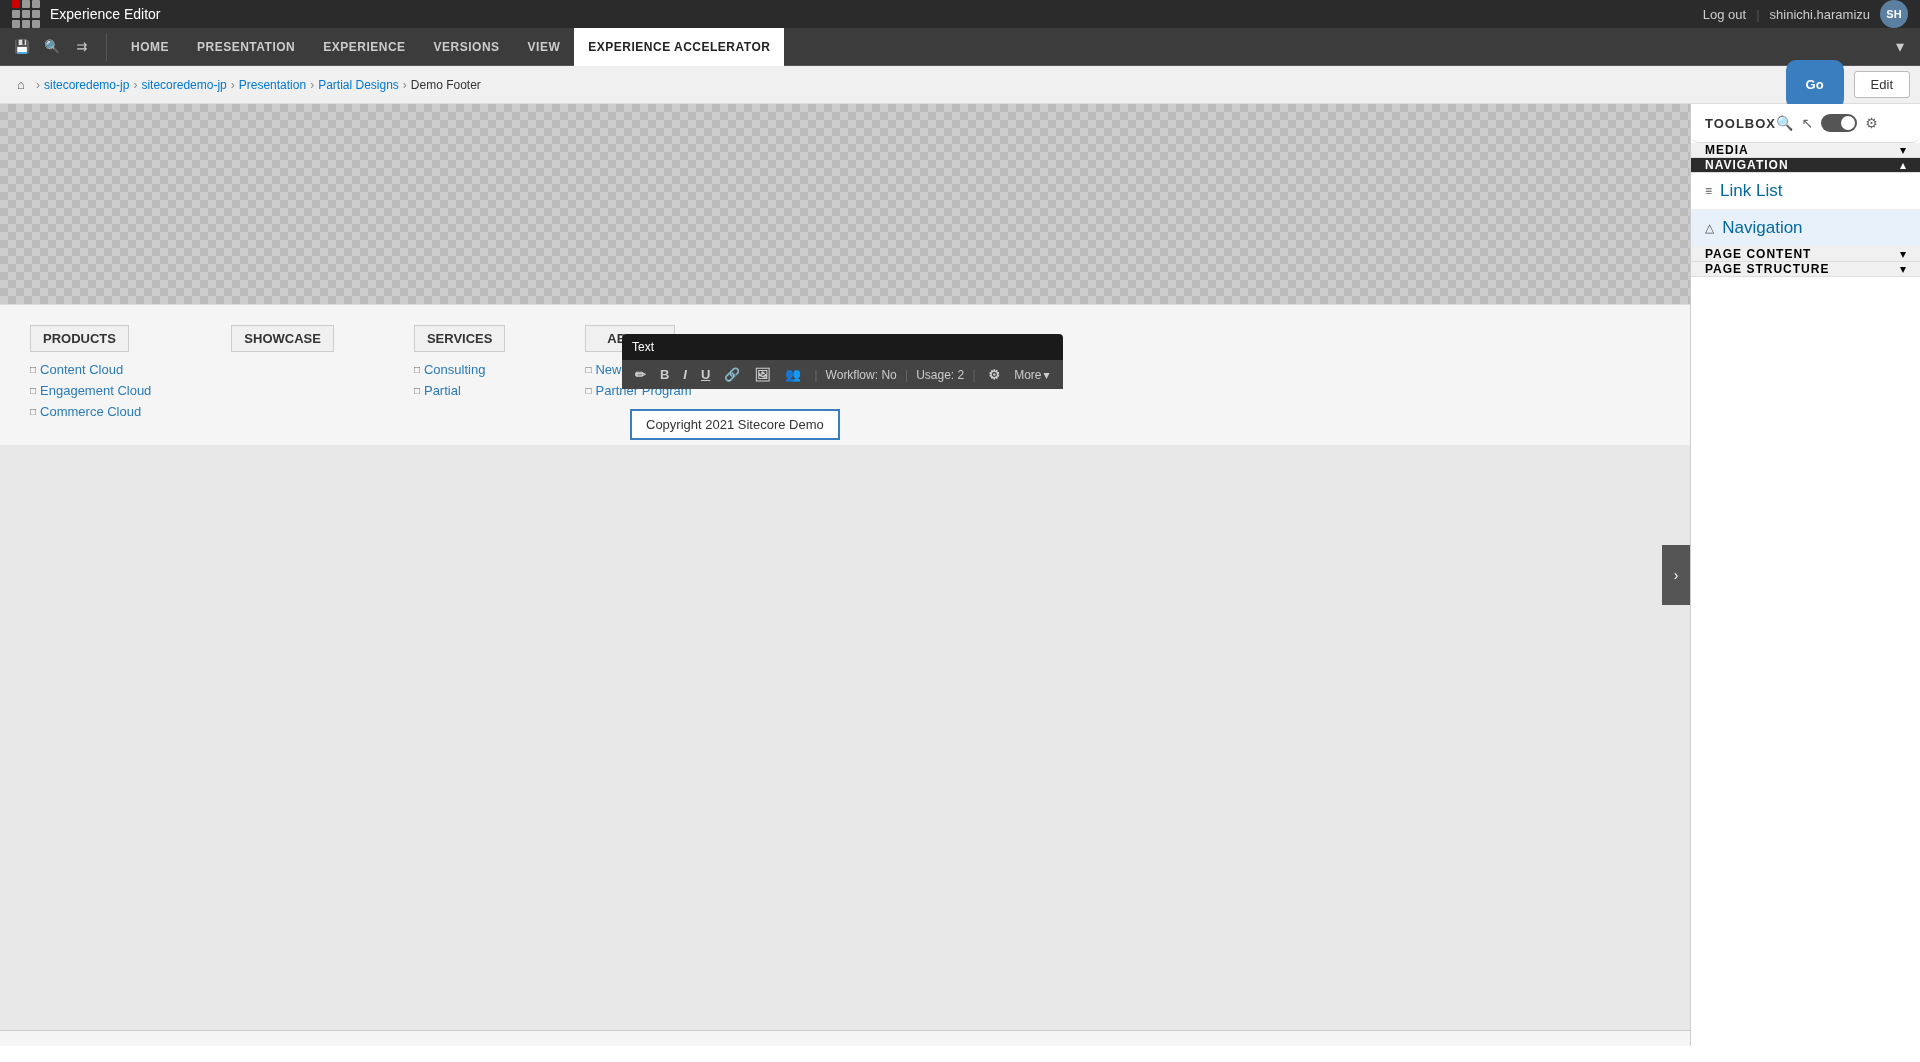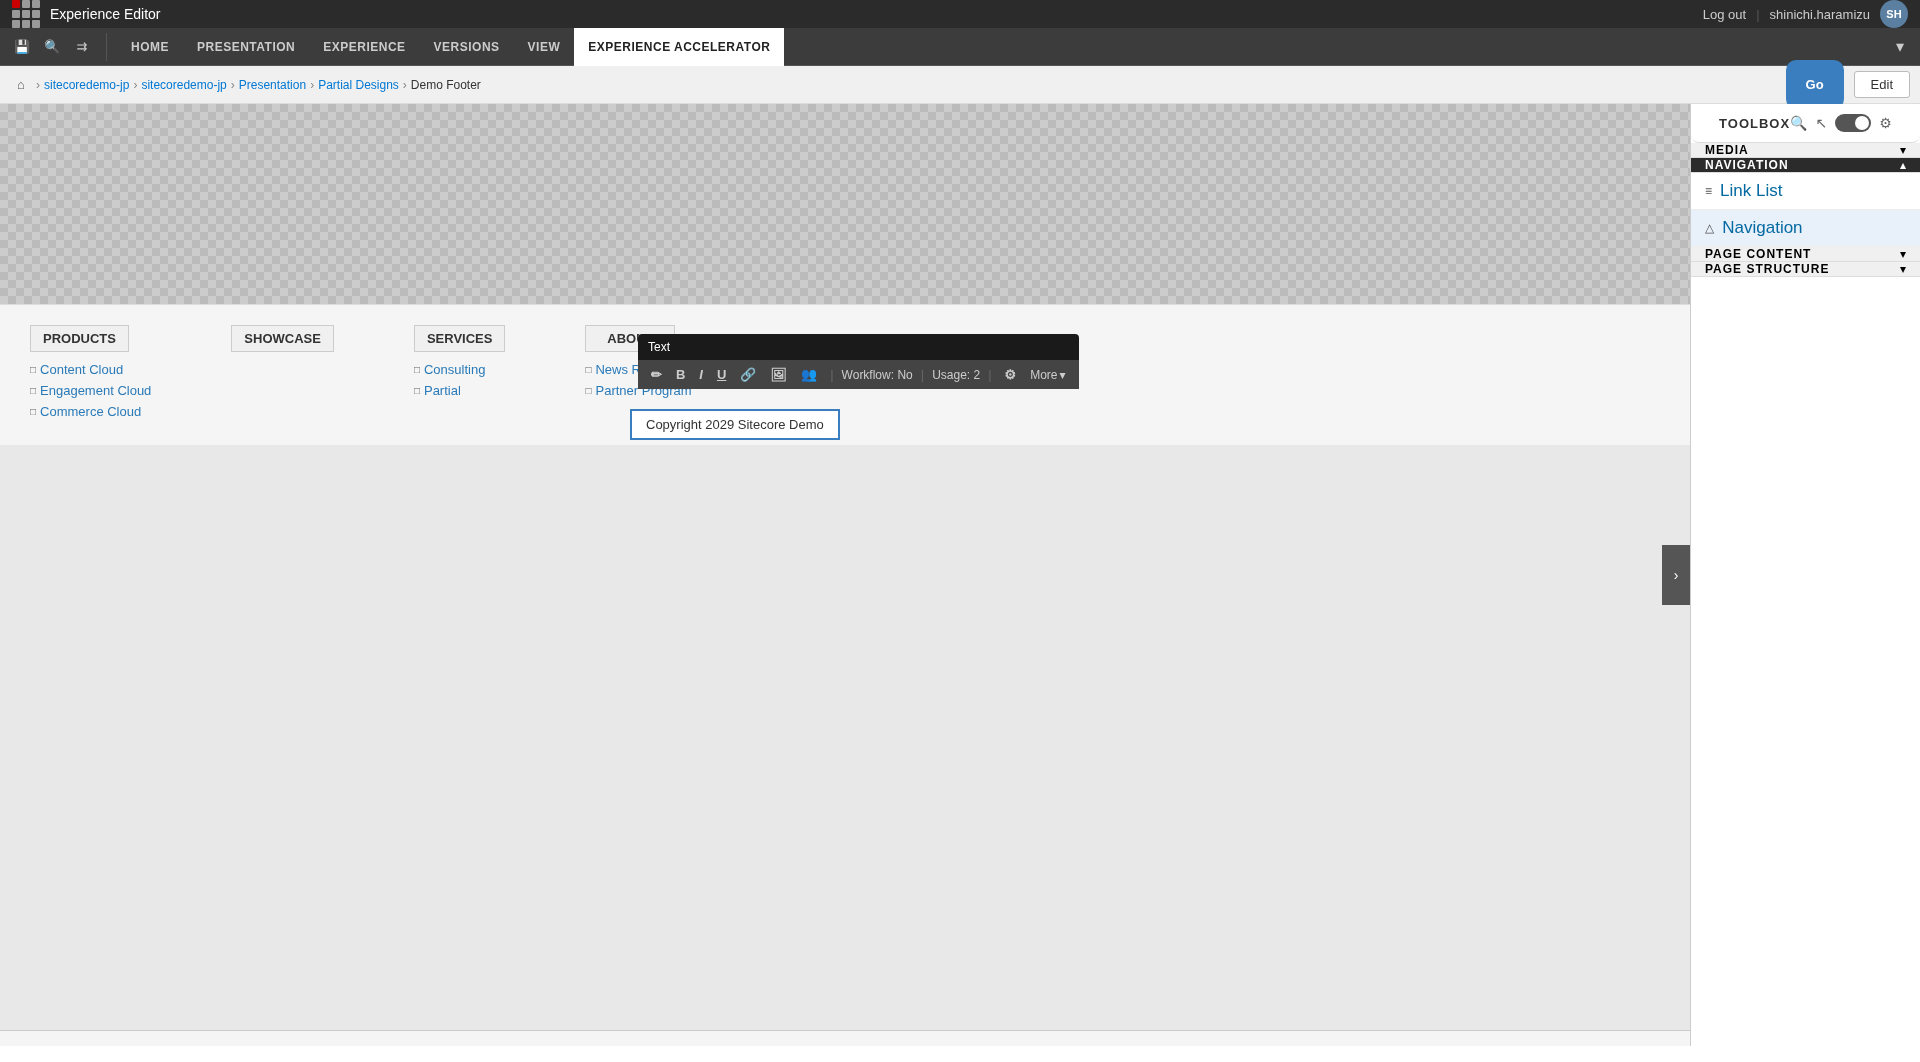--- a/index.html
+++ b/index.html
@@ -195,21 +195,21 @@
       margin-bottom: 6px;
     }
     .footer-nav .nav-link .link-icon {
       font-size: 10px;
       color: #666;
     }
 
     
     .floating-toolbar {
       position: absolute;
-      left: 638px;
+      left: 622px;
       top: 230px;
       background: #ffffff;
       border-radius: 4px;
       overflow: visible;
       z-index: 100;
       min-width: 430px;
     }
     .floating-toolbar .toolbar-title {
       color: #fff;
       font-size: 12px;
@@ -289,21 +289,21 @@
     .toolbox-sidebar {
       width: 230px;
       background: #fff;
       border-left: 1px solid #ccc;
       overflow-y: auto;
       flex-shrink: 0;
     }
     .toolbox-header {
       display: flex;
       align-items: center;
-      justify-content: center;
+      justify-content: flex-start;
       padding: 10px 14px;
       background: #fff;
       border-bottom: 1px solid #ddd;
       border-radius: 8px;
     }
     .toolbox-header .title {
       font-size: 13px;
       font-weight: bold;
       color: #333;
       letter-spacing: 1px;
@@ -494,21 +494,21 @@
         <span class="toolbar-sep">|</span>
         <button class="toolbar-btn">⚙</button>
         <button class="toolbar-more-btn">
           <span>More</span>
           <span>▾</span>
         </button>
       </div>
     </div>
 
     <div class="copyright-box">
-      <span>Copyright 2029 Sitecore Demo</span>
+      <span>Copyright 2021 Sitecore Demo</span>
     </div>
 
     <div class="right-toggle">›</div>
 
     <div class="scroll-bar-area"></div>
   </div>
 
   <div class="toolbox-sidebar">
 
     <div class="toolbox-header">

